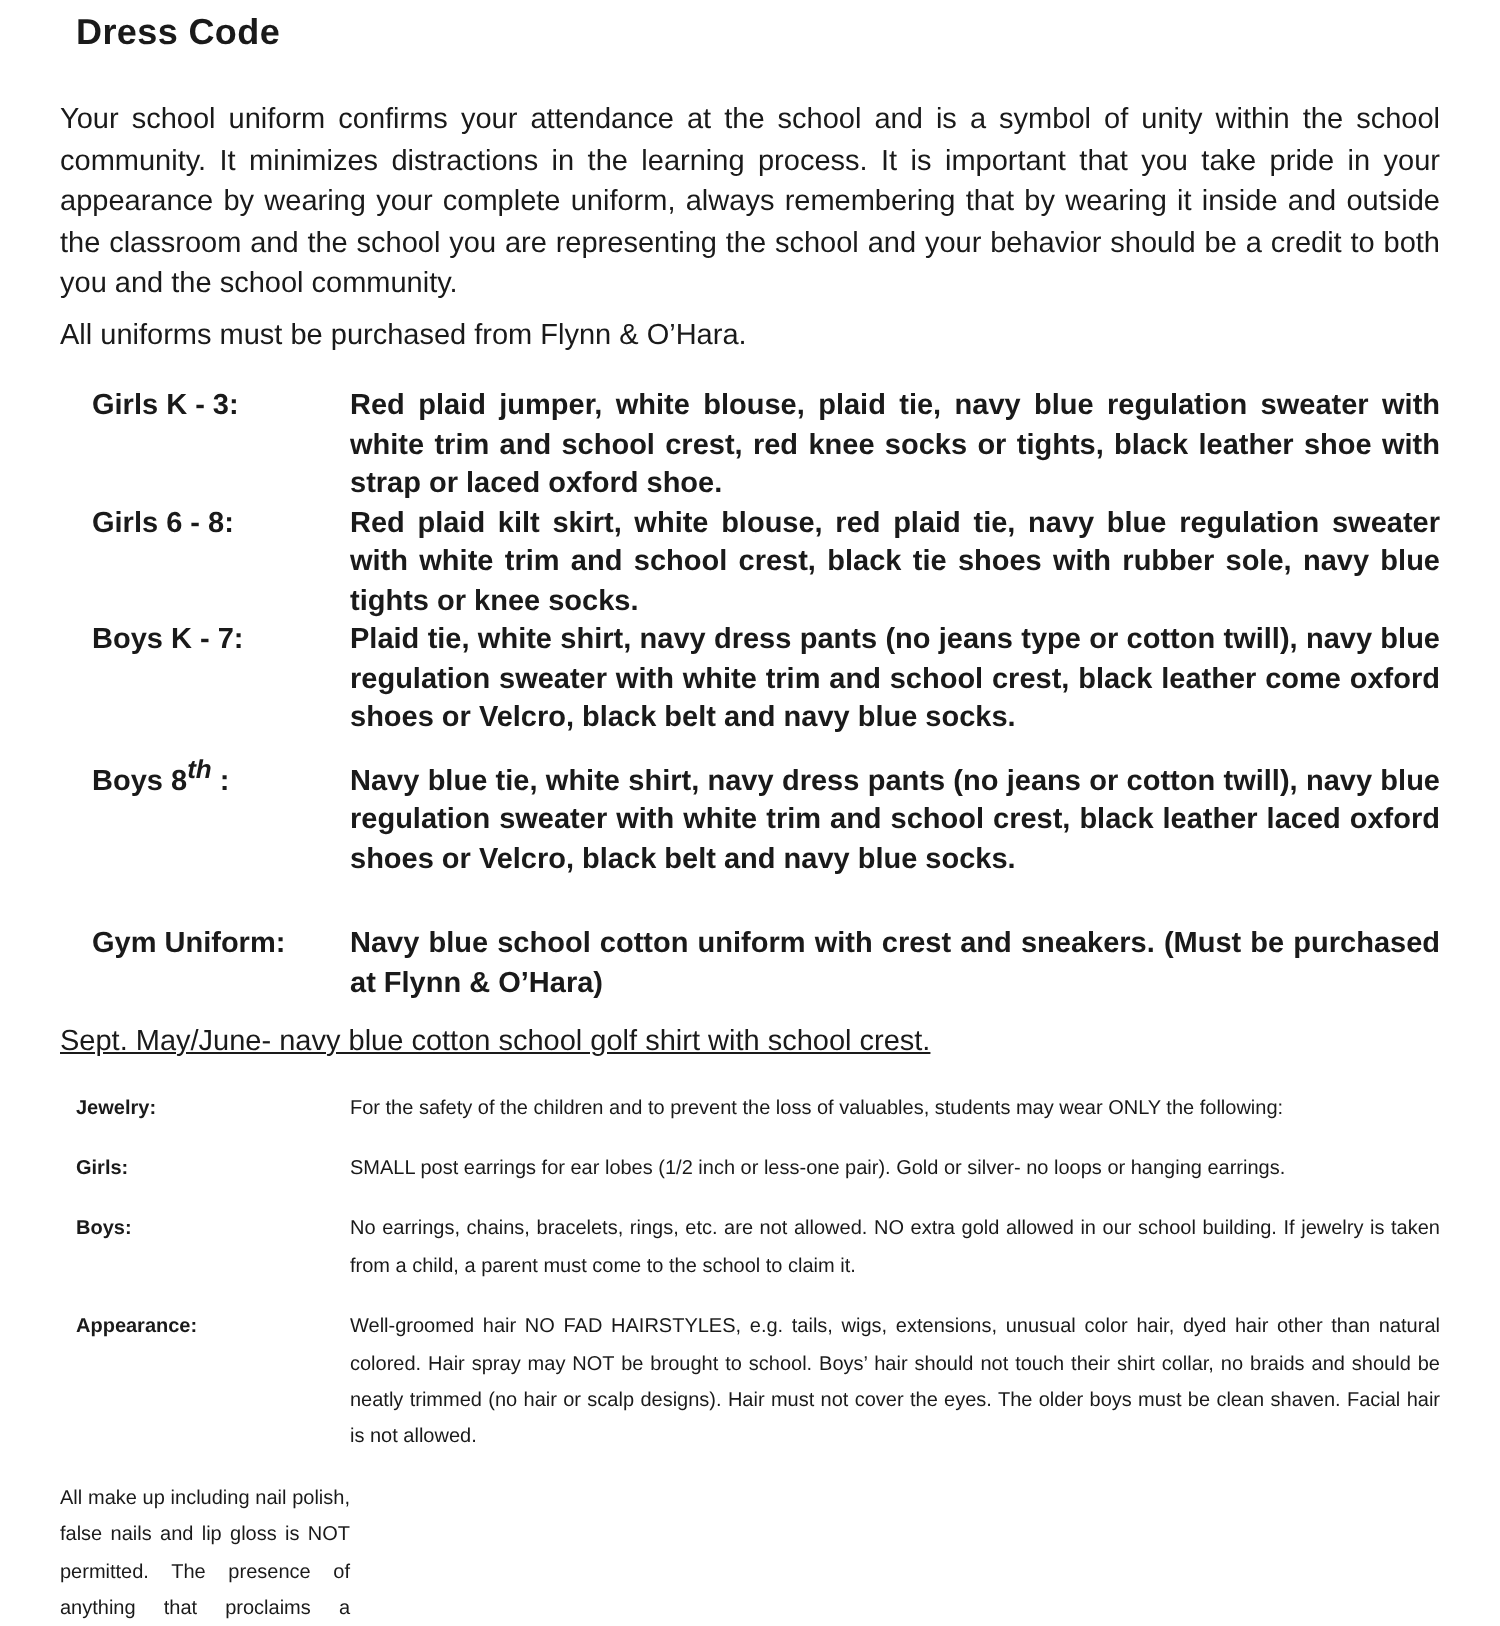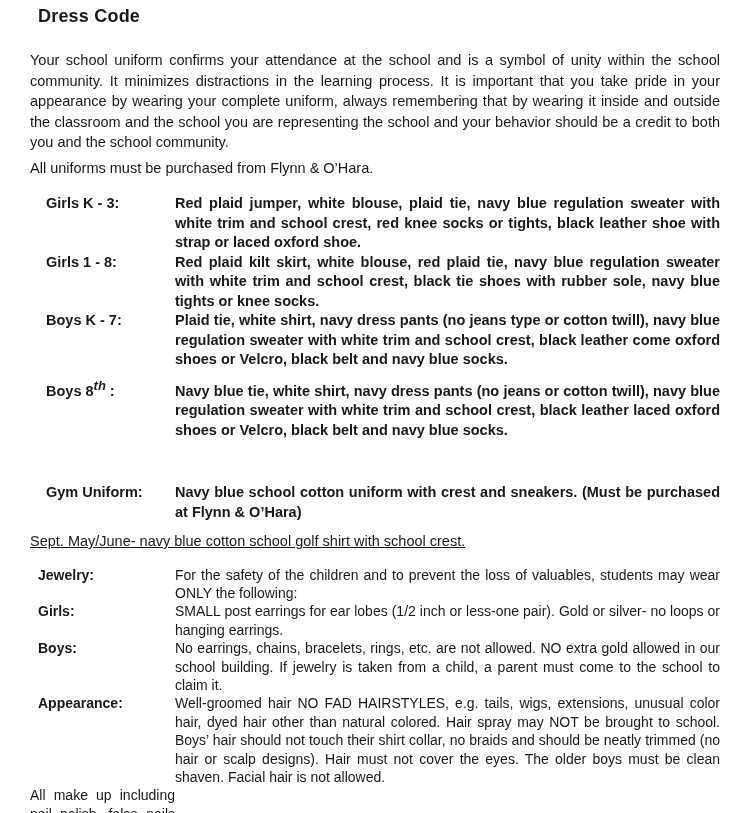--- a/index.html
+++ b/index.html
@@ -42,39 +42,40 @@
   .u-row {
     display: grid;
     grid-template-columns: 145px 1fr;
     font-size: 14.5px;
     line-height: 19.5px;
     font-weight: bold;
   }
   .u-row .label { padding-left: 16px; white-space: nowrap; }
   .u-row .desc  { text-align: justify; }
   .u-row.gap-small { margin-top: 12px; }
-  .u-row.gap-large { margin-top: 43px; }
+  .u-row.gap-large { margin-top: 23px; }
   sup {
     font-size: 13px;
     vertical-align: super;
     line-height: 0;
     font-style: italic;
   }
   .golf {
     margin: 9px 0 0 0;
     font-size: 14.5px;
     line-height: 20.5px;
     text-decoration: underline;
   }
   .rules { margin-top: 14px; }
   .r-row {
     display: grid;
     grid-template-columns: 145px 1fr;
-    font-size: 14px;
+    font-size: 10px;
     line-height: 18.4px;
+    margin-top: 12px;
   }
   .r-row .label { font-weight: bold; padding-left: 8px; white-space: nowrap; }
   .r-row .desc  { text-align: justify; }
 </style>
 </head>
 <body>
 
 <div class="page">
 
   <h1 class="title">Dress Code</h1>
@@ -84,21 +85,21 @@
   <p class="purchase">All uniforms must be purchased from Flynn &amp; O’Hara.</p>
 
   <section class="uniforms">
 
     <div class="u-row">
       <span class="label">Girls K - 3:</span>
       <span class="desc">Red plaid jumper, white blouse, plaid tie, navy blue regulation sweater with white trim and school crest, red knee socks or tights, black leather shoe with strap or laced oxford shoe.</span>
     </div>
 
     <div class="u-row">
-      <span class="label">Girls 1 - 8:</span>
+      <span class="label">Girls 6 - 8:</span>
       <span class="desc">Red plaid kilt skirt, white blouse, red plaid tie, navy blue regulation sweater with white trim and school crest, black tie shoes with rubber sole, navy blue tights or knee socks.</span>
     </div>
 
     <div class="u-row">
       <span class="label">Boys K - 7:</span>
       <span class="desc">Plaid tie, white shirt, navy dress pants (no jeans type or cotton twill), navy blue regulation sweater with white trim and school crest, black leather come oxford shoes or Velcro, black belt and navy blue socks.</span>
     </div>
 
     <div class="u-row gap-small">
       <span class="label"><span>Boys 8</span><sup>th</sup><span> :</span></span>

